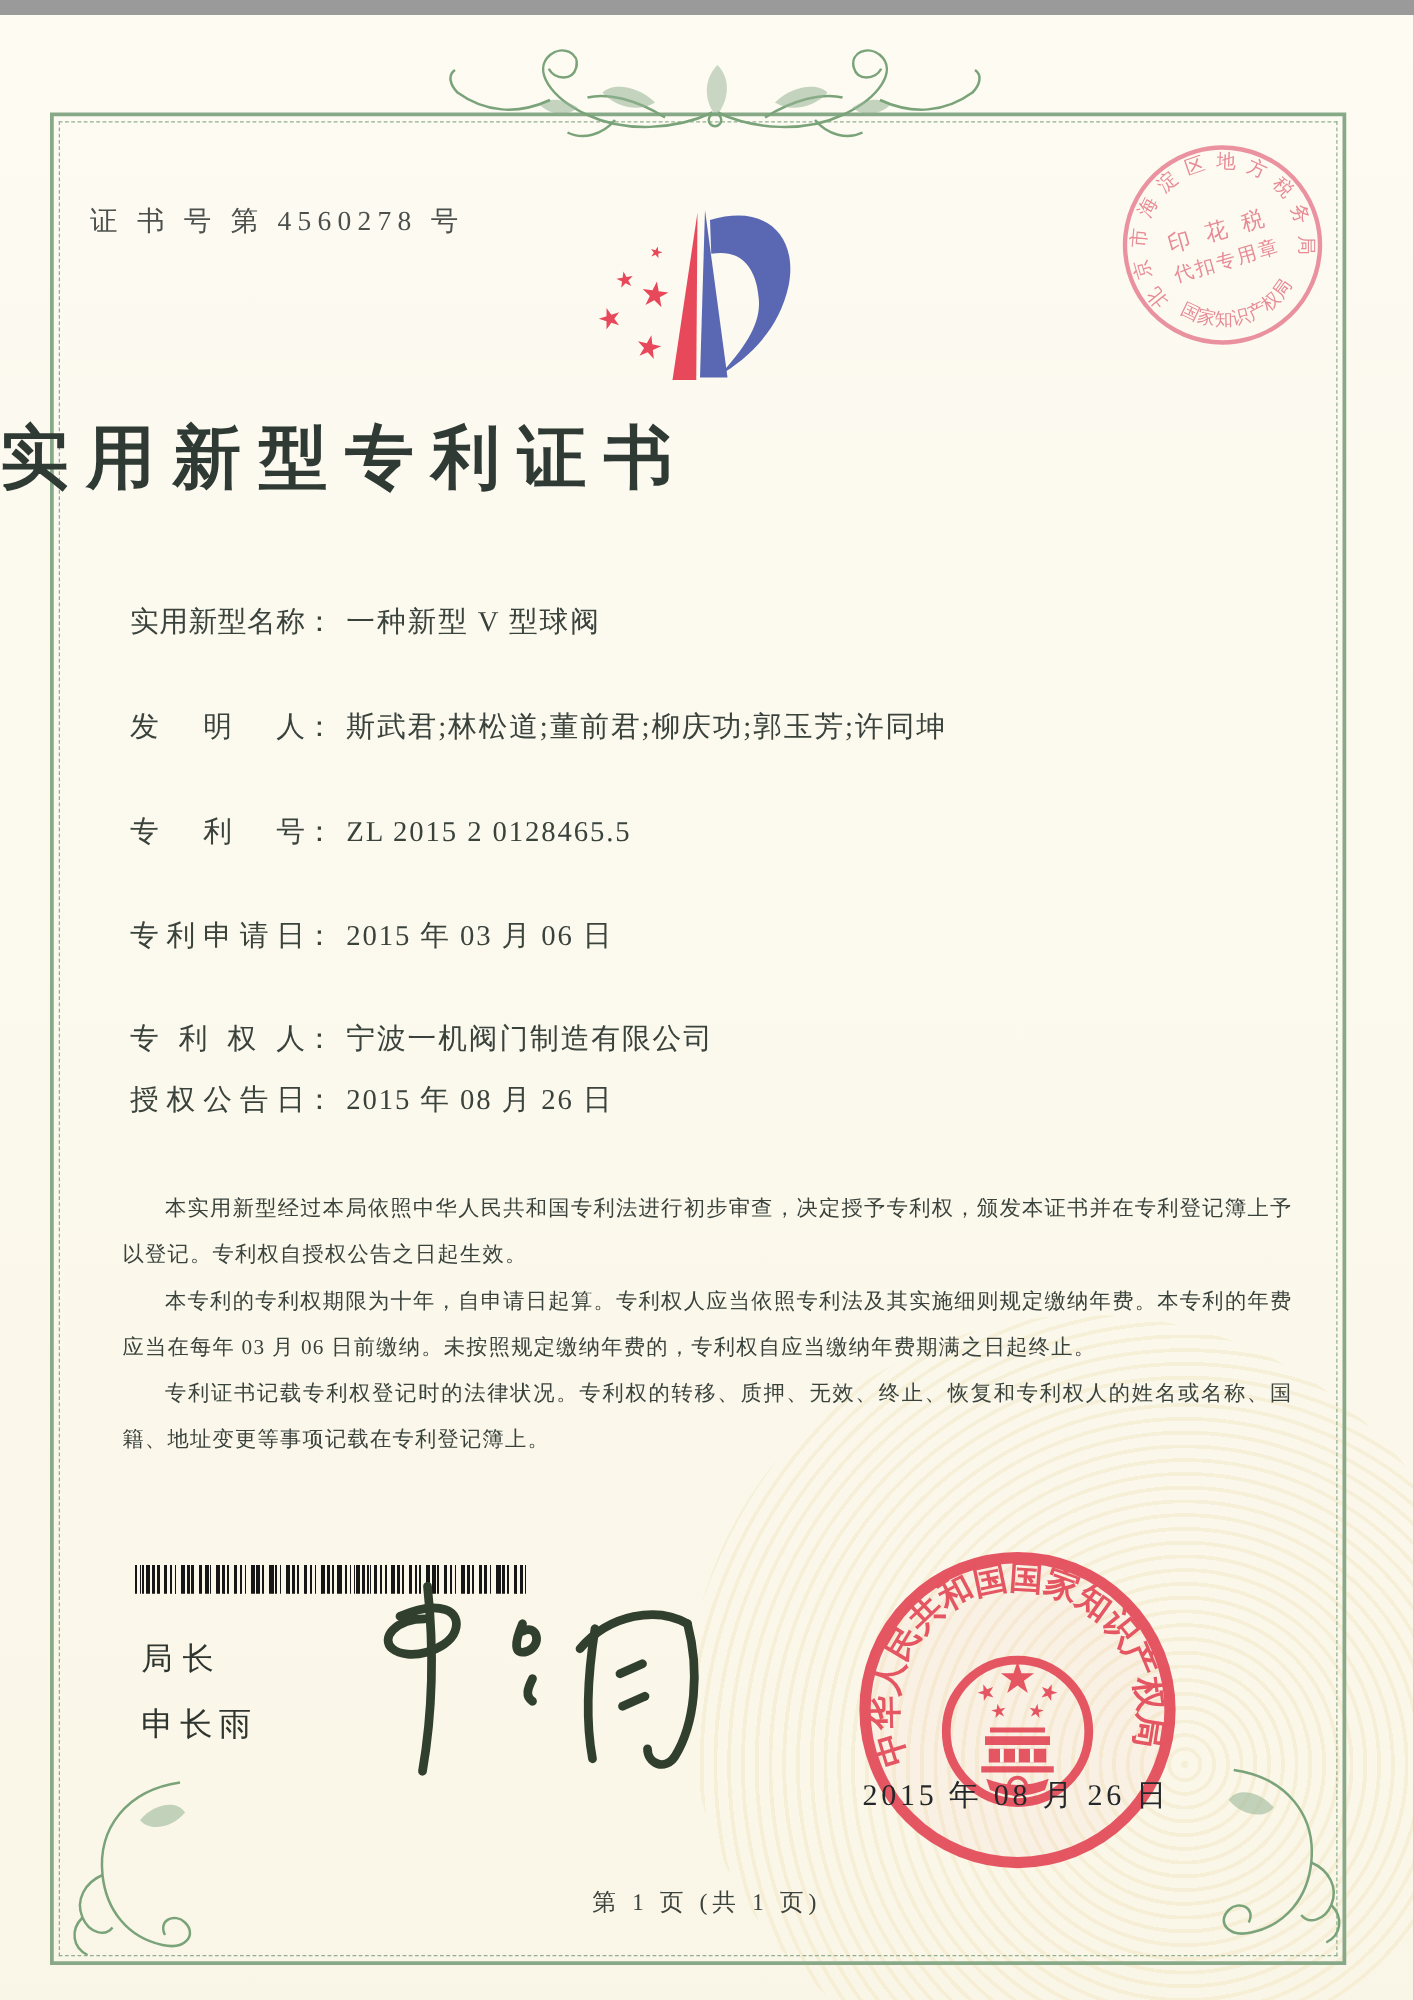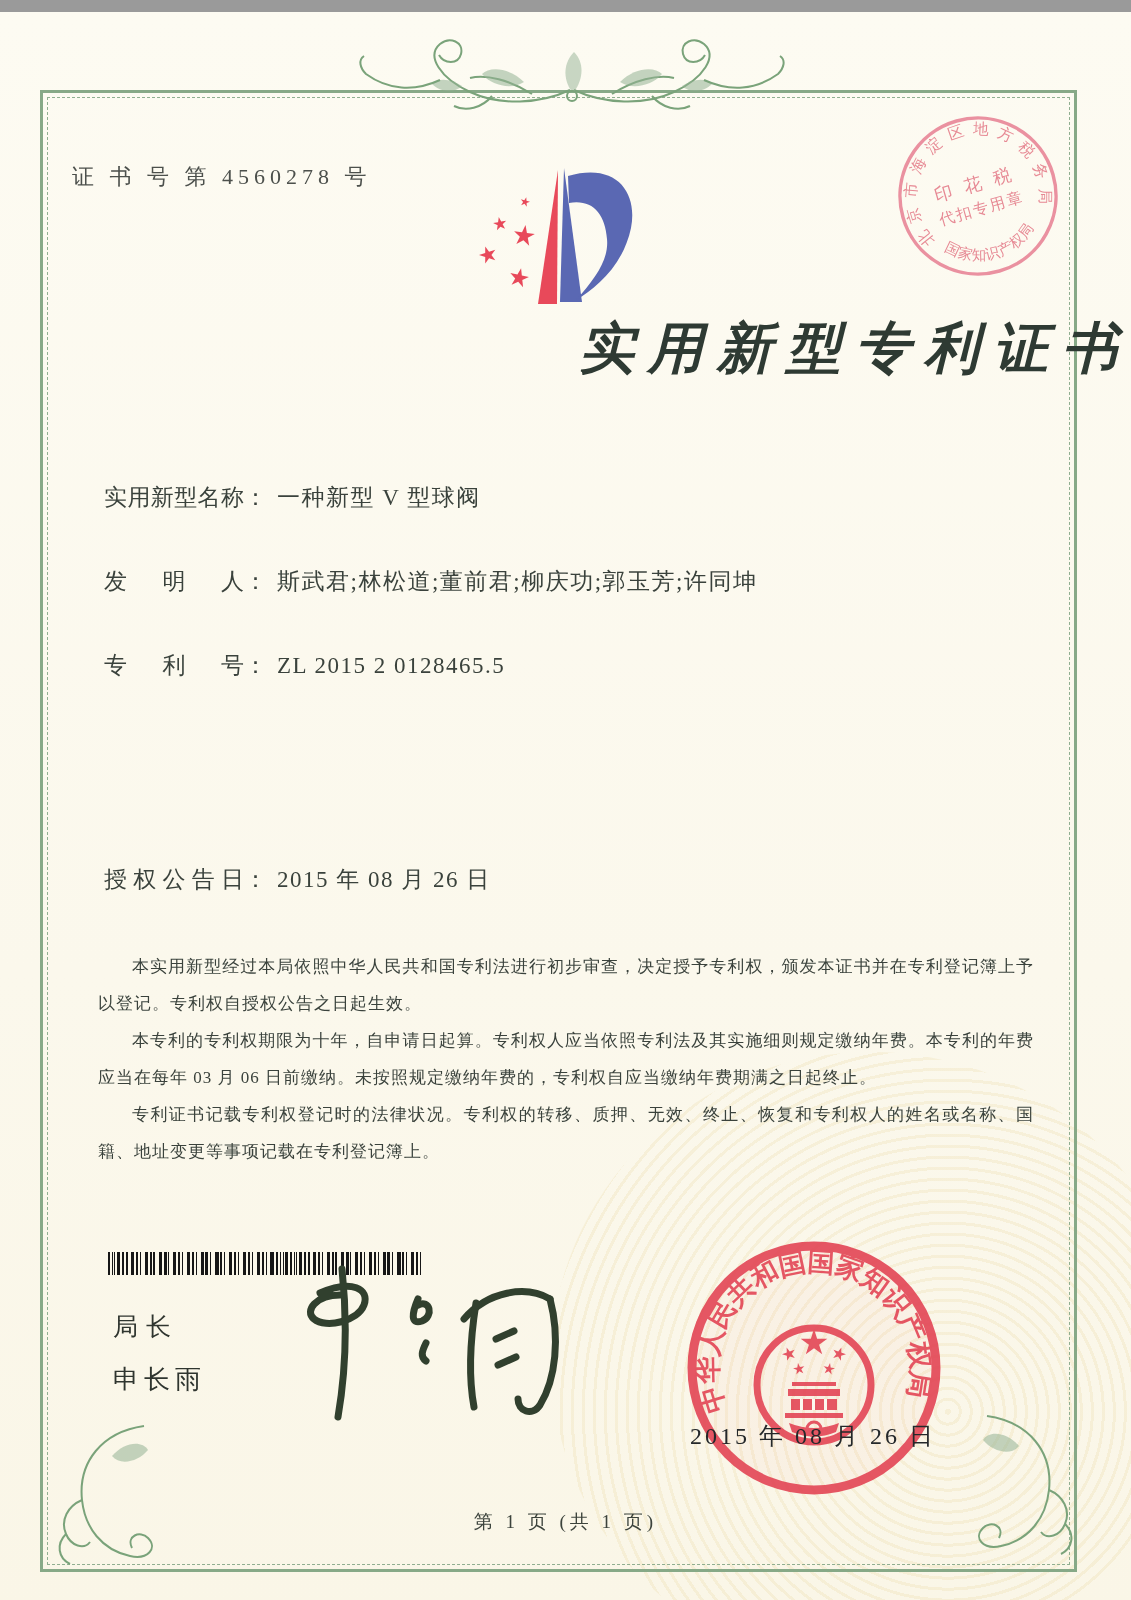--- a/index.html
+++ b/index.html
@@ -25,23 +25,23 @@
   .cert-no {
     position:absolute; left:72px; top:150px;
     font-size:22px; letter-spacing:5px; color:#4c504c;
   }
   .logo-wrap { position:absolute; left:468px; top:150px; }
   .stamp-wrap {
     position:absolute; left:884px; top:90px; width:188px; height:188px;
     transform:rotate(-16deg); opacity:.92;
   }
   .doc-title {
-    position:absolute; left:0; top:300px; width:100%;
-    text-align:right; font-size:55px; font-weight:700;
-    letter-spacing:14px; color:#2e3a33;font-style:italic;
+    position:absolute; left:0; top:318px; width:100%;
+    text-align:left; font-size:55px; font-weight:700;
+    letter-spacing:14px; color:#2e3a33;
   }
   .field-row { position:absolute; left:104px; font-size:23px; white-space:nowrap; }
   .flabel {
     display:inline-block; width:140px; vertical-align:bottom;
     text-align:justify; text-align-last:justify;
   }
   .fcolon { margin:0 2px 0 0; }
   .fvalue { margin-left:8px; letter-spacing:1.5px; }
   .body-text {
     position:absolute; left:98px; top:936px; width:936px;
@@ -162,20 +162,26 @@
   <div class="doc-title">实用新型专利证书</div>
 
   <div class="field-row" style="top:470px">
     <span class="flabel">实用新型名称</span><span class="fcolon">：</span><span class="fvalue">一种新型 V 型球阀</span>
   </div>
   <div class="field-row" style="top:554px">
     <span class="flabel">发明人</span><span class="fcolon">：</span><span class="fvalue">斯武君;林松道;董前君;柳庆功;郭玉芳;许同坤</span>
   </div>
   <div class="field-row" style="top:638px">
     <span class="flabel">专利号</span><span class="fcolon">：</span><span class="fvalue">ZL 2015 2 0128465.5</span>
+  </div>
+  <div class="field-row" style="top:721px">
+    <span class="flabel">专利申请日</span><span class="fcolon">：</span><span class="fvalue">2015 年 03 月 06 日</span>
+  </div>
+  <div class="field-row" style="top:803px">
+    <span class="flabel">专利权人</span><span class="fcolon">：</span><span class="fvalue">宁波一机阀门制造有限公司</span>
   </div>
   <div class="field-row" style="top:852px">
     <span class="flabel">授权公告日</span><span class="fcolon">：</span><span class="fvalue">2015 年 08 月 26 日</span>
   </div>
 
   <div class="body-text">
     <p>本实用新型经过本局依照中华人民共和国专利法进行初步审查，决定授予专利权，颁发本证书并在专利登记簿上予以登记。专利权自授权公告之日起生效。</p>
     <p>本专利的专利权期限为十年，自申请日起算。专利权人应当依照专利法及其实施细则规定缴纳年费。本专利的年费应当在每年 03 月 06 日前缴纳。未按照规定缴纳年费的，专利权自应当缴纳年费期满之日起终止。</p>
     <p>专利证书记载专利权登记时的法律状况。专利权的转移、质押、无效、终止、恢复和专利权人的姓名或名称、国籍、地址变更等事项记载在专利登记簿上。</p>
   </div>

